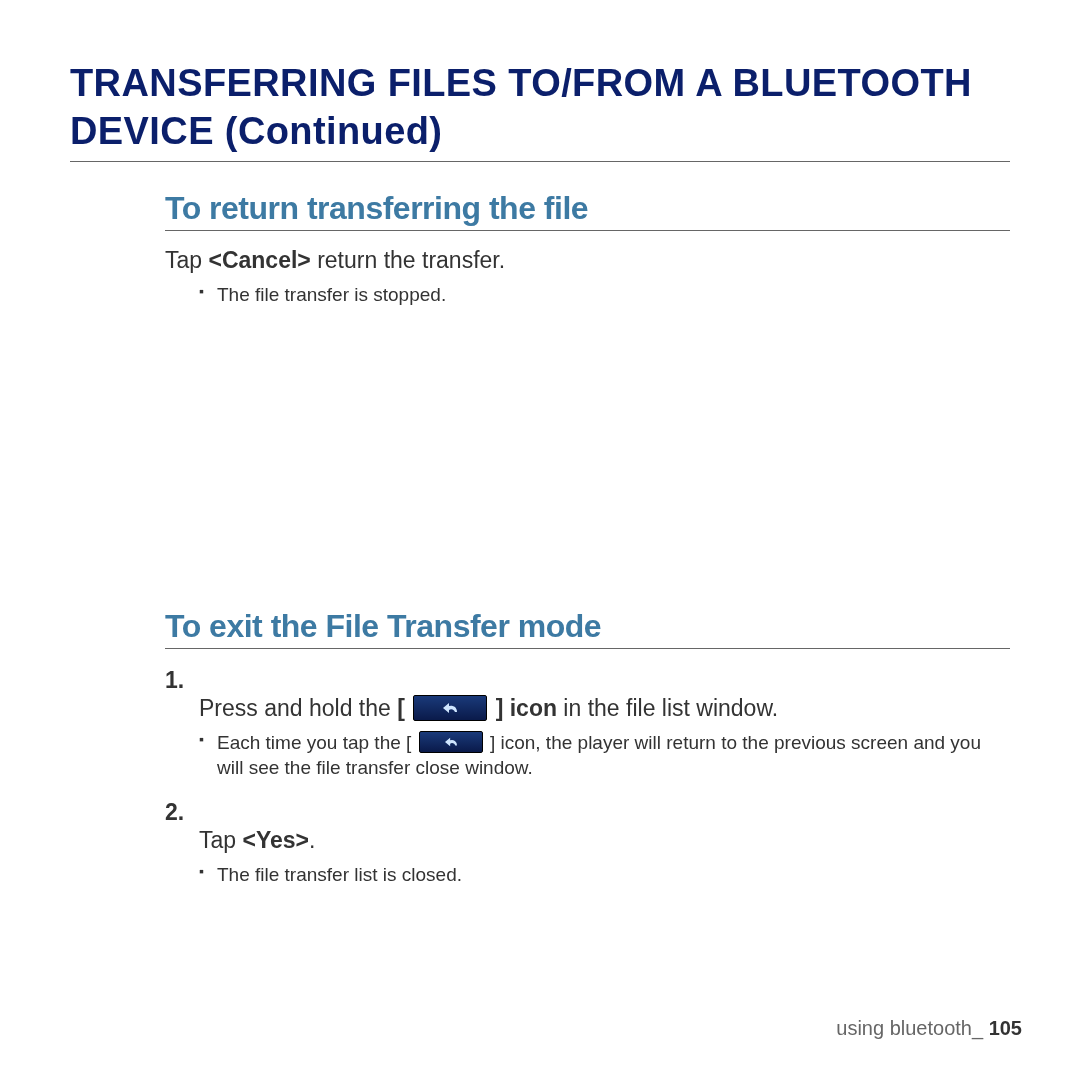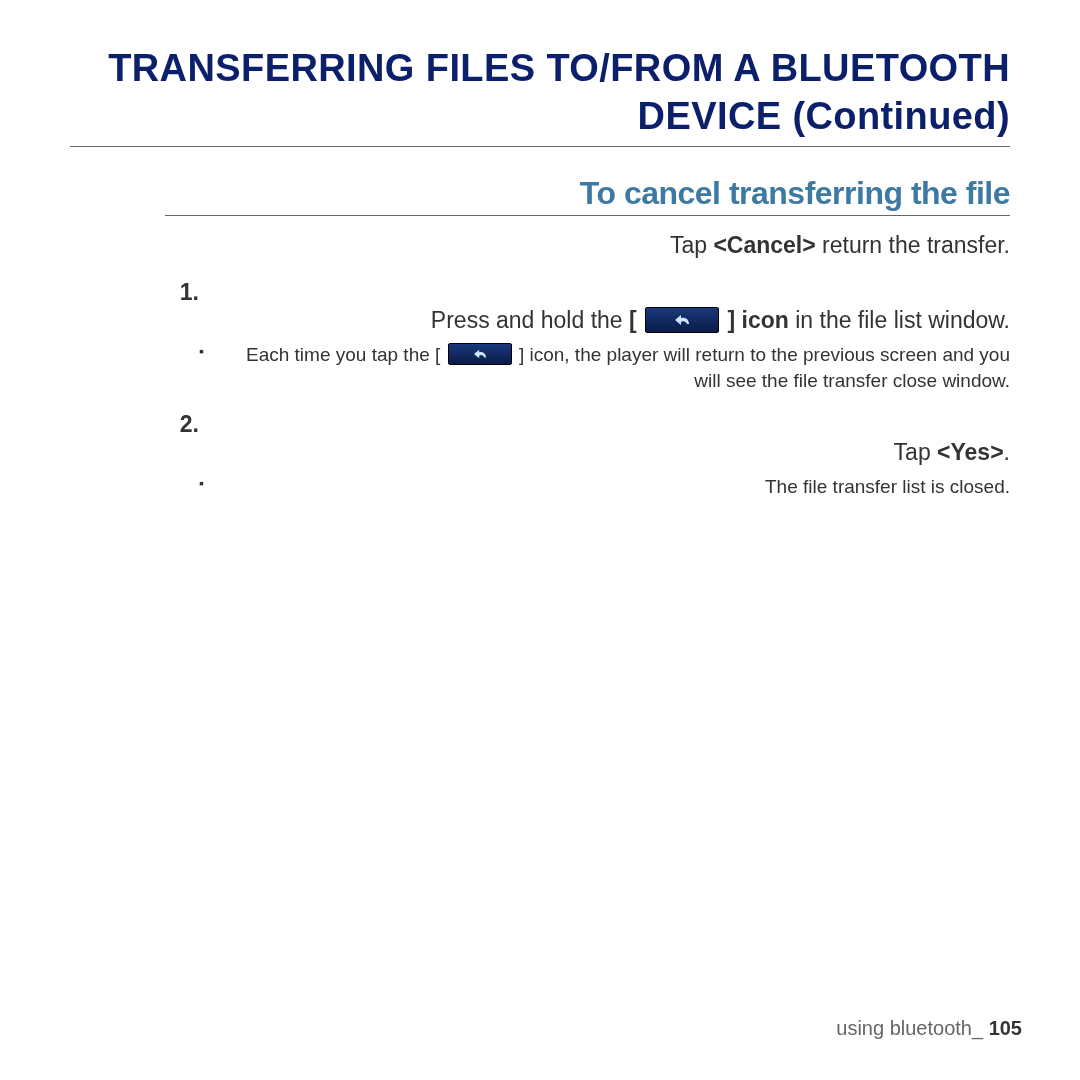--- a/index.html
+++ b/index.html
@@ -8,23 +8,22 @@
     width: 1080px;
     height: 1080px;
     background: #ffffff;
     font-family: Arial, Helvetica, sans-serif;
     color: #000;
   }
   .page {
     box-sizing: border-box;
     width: 1080px;
     height: 1080px;
-    padding: 45px 70px 40px 70px;
+    padding: 60px 70px 40px 70px;
     position: relative;
-    text-align: right;
   }
   .main-heading {
     color: #0b1f6b;
     font-size: 38px;
     font-weight: bold;
     line-height: 1.25;
     letter-spacing: 0.4px;
     margin: 0 0 8px 0;
     border-bottom: 1px solid #666;
     padding-bottom: 6px;
@@ -117,26 +116,28 @@
 </style>
 </head>
 <body>
 
 <div class="page">
 
   <h1 class="main-heading">TRANSFERRING FILES TO/FROM A BLUETOOTH DEVICE (Continued)</h1>
 
   <div class="content">
 
-    <h2 class="sub-heading">To cancel transferring the file</h2>
+    <h2 class="sub-heading">To return transferring the file</h2>
 
     <p class="para">
       <span>Tap </span><span class="bold">&lt;Cancel&gt;</span><span> return the transfer.</span>
     </p>
+    <p class="bullet">The file transfer is stopped.</p>
 
+    <h2 class="sub-heading second">To exit the File Transfer mode</h2>
 
     <div class="num-item">
       <span class="num">1.</span>
       <span class="txt">
         <span>Press and hold the </span><span class="bold">[ </span><span class="back-icon"><svg width="20" height="14" viewBox="0 0 20 14">
               <path d="M3 7 L9 2 L9 5 A6 6 0 0 1 17 11 L15 11 A4 4 0 0 0 9 9 L9 12 Z" fill="#cfe6ff"></path>
             </svg></span><span class="bold"> ] </span><span class="bold">icon</span><span> in the file list window.</span>
       </span>
     </div>
     <p class="bullet">

